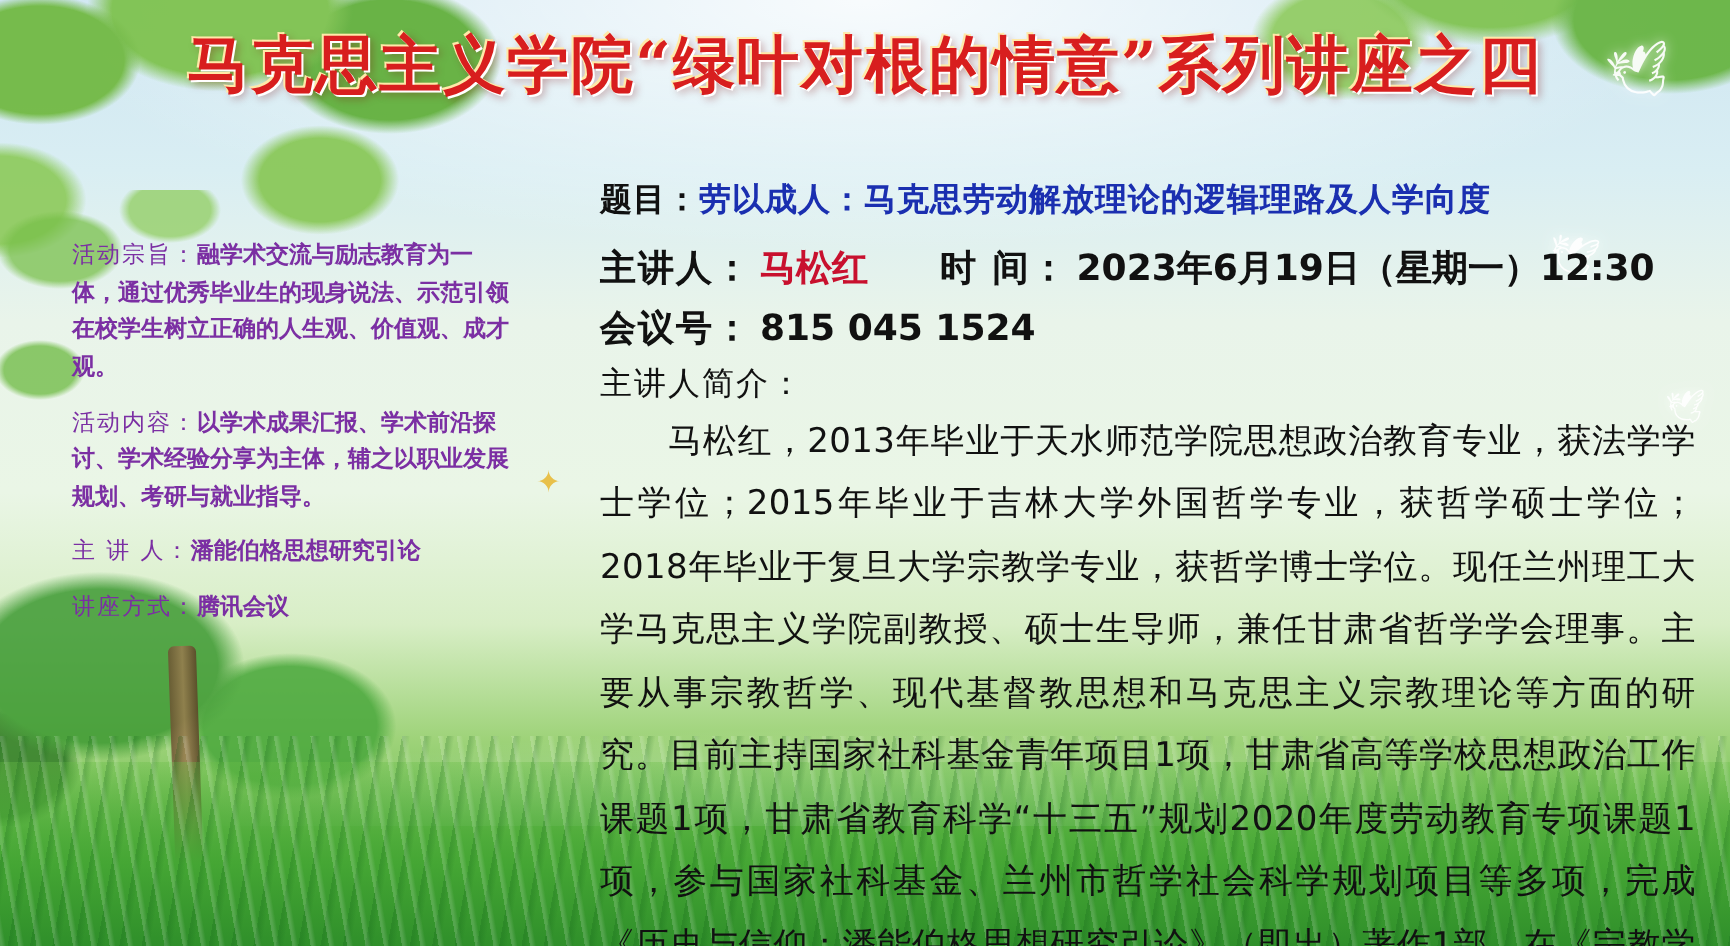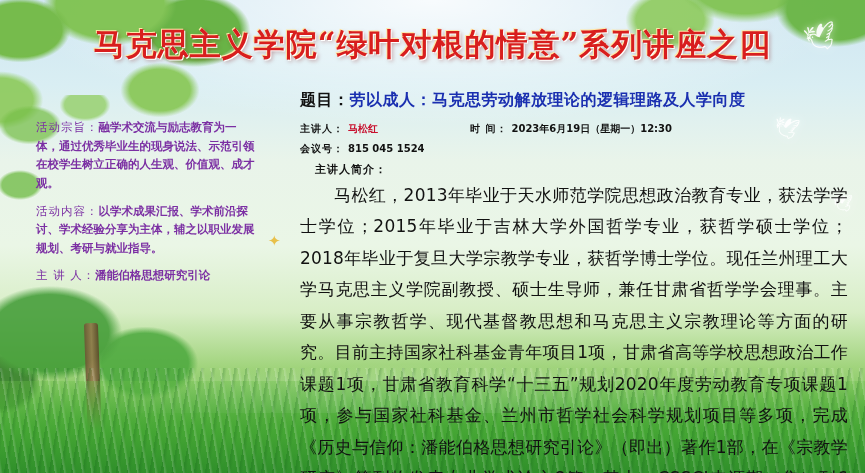--- a/index.html
+++ b/index.html
@@ -134,21 +134,21 @@
     position: absolute;
     left: 268px; top: 232px;
     font-size: 15px;
     color: #e8bb3a;
     opacity: 0.9;
   }
 
   
   .title {
     position: absolute;
-    left: 0; right: 0; top: 24px;
+    left: 0; right: 0; top: 12px;
     text-align: center;
     font-family: "DejaVu Serif", "Liberation Serif", serif;
     font-weight: bold;
     font-size: 31px;
     letter-spacing: 1px;
     color: #d81e1e;
     text-shadow:
       1px 1px 0 #ffffff,
       -1px -1px 0 #ffe9a8,
       2px 2px 4px rgba(120,0,0,0.35);
@@ -188,39 +188,38 @@
     font-family: "DejaVu Serif", "Liberation Serif", serif;
     font-size: 16px;
     font-weight: bold;
     color: #1a2fb0;
     letter-spacing: 0.5px;
     margin-bottom: 11px;
     white-space: nowrap;
   }
   .subject-line .subject-label { color: #111111; }
   .meta-row {
-    font-size: 10px;
+    font-size: 18px;
     color: #111111;
     margin-bottom: 6px;
     display: flex;
     align-items: center;
   }
   .meta-row .k { font-weight: bold; letter-spacing: 1px; }
   .meta-row .v { font-weight: bold; margin-left: 4px; }
   .meta-row .v.red { color: #c8102e; }
   .meta-cell { display: flex; align-items: baseline; }
   .meta-cell.first { width: 170px; }
   .intro-label {
-    font-size: 11px;
-    font-weight: bold;
+    font-size: 16px;
+    font-weight: normal;
     color: #111111;
     letter-spacing: 1px;
     margin-top: 3px;
     margin-bottom: 3px;
-    margin-left: 15px;
   }
   .intro-body {
     font-size: 17px;
     line-height: 1.85;
     color: #111111;
     text-align: justify;
     text-indent: 2em;
     letter-spacing: 0.2px;
   }
 </style>
@@ -252,20 +251,23 @@
   <div class="left-col">
     <div class="left-block">
       <span class="lbl">活动宗旨：</span><span class="val">融学术交流与励志教育为一体，通过优秀毕业生的现身说法、示范引领在校学生树立正确的人生观、价值观、成才观。</span>
     </div>
     <div class="left-block">
       <span class="lbl">活动内容：</span><span class="val">以学术成果汇报、学术前沿探讨、学术经验分享为主体，辅之以职业发展规划、考研与就业指导。</span>
     </div>
     <div class="left-block">
       <span class="lbl">主 讲 人：</span><span class="val">潘能伯格思想研究引论</span>
     </div>
+    <div class="left-block">
+      <span class="lbl">讲座方式：</span><span class="val">腾讯会议</span>
+    </div>
   </div>
 
   <div class="right-col">
 
     <div class="subject-line">
       <span class="subject-label">题目：</span><span>劳以成人：马克思劳动解放理论的逻辑理路及人学向度</span>
     </div>
 
     <div class="meta-row">
       <span class="meta-cell first">

